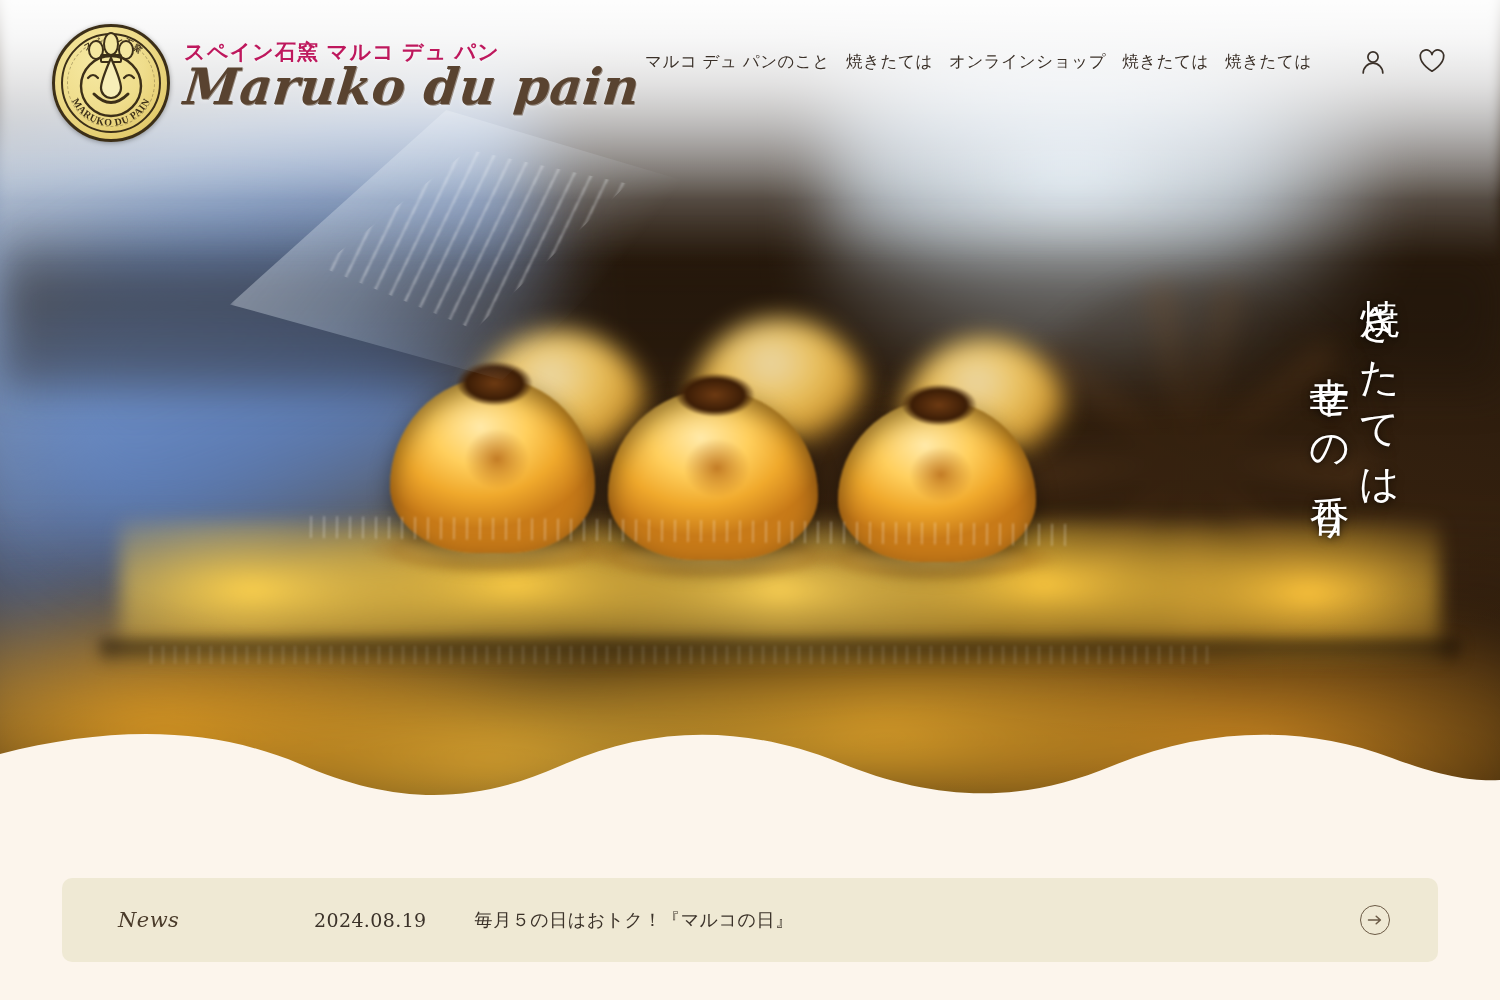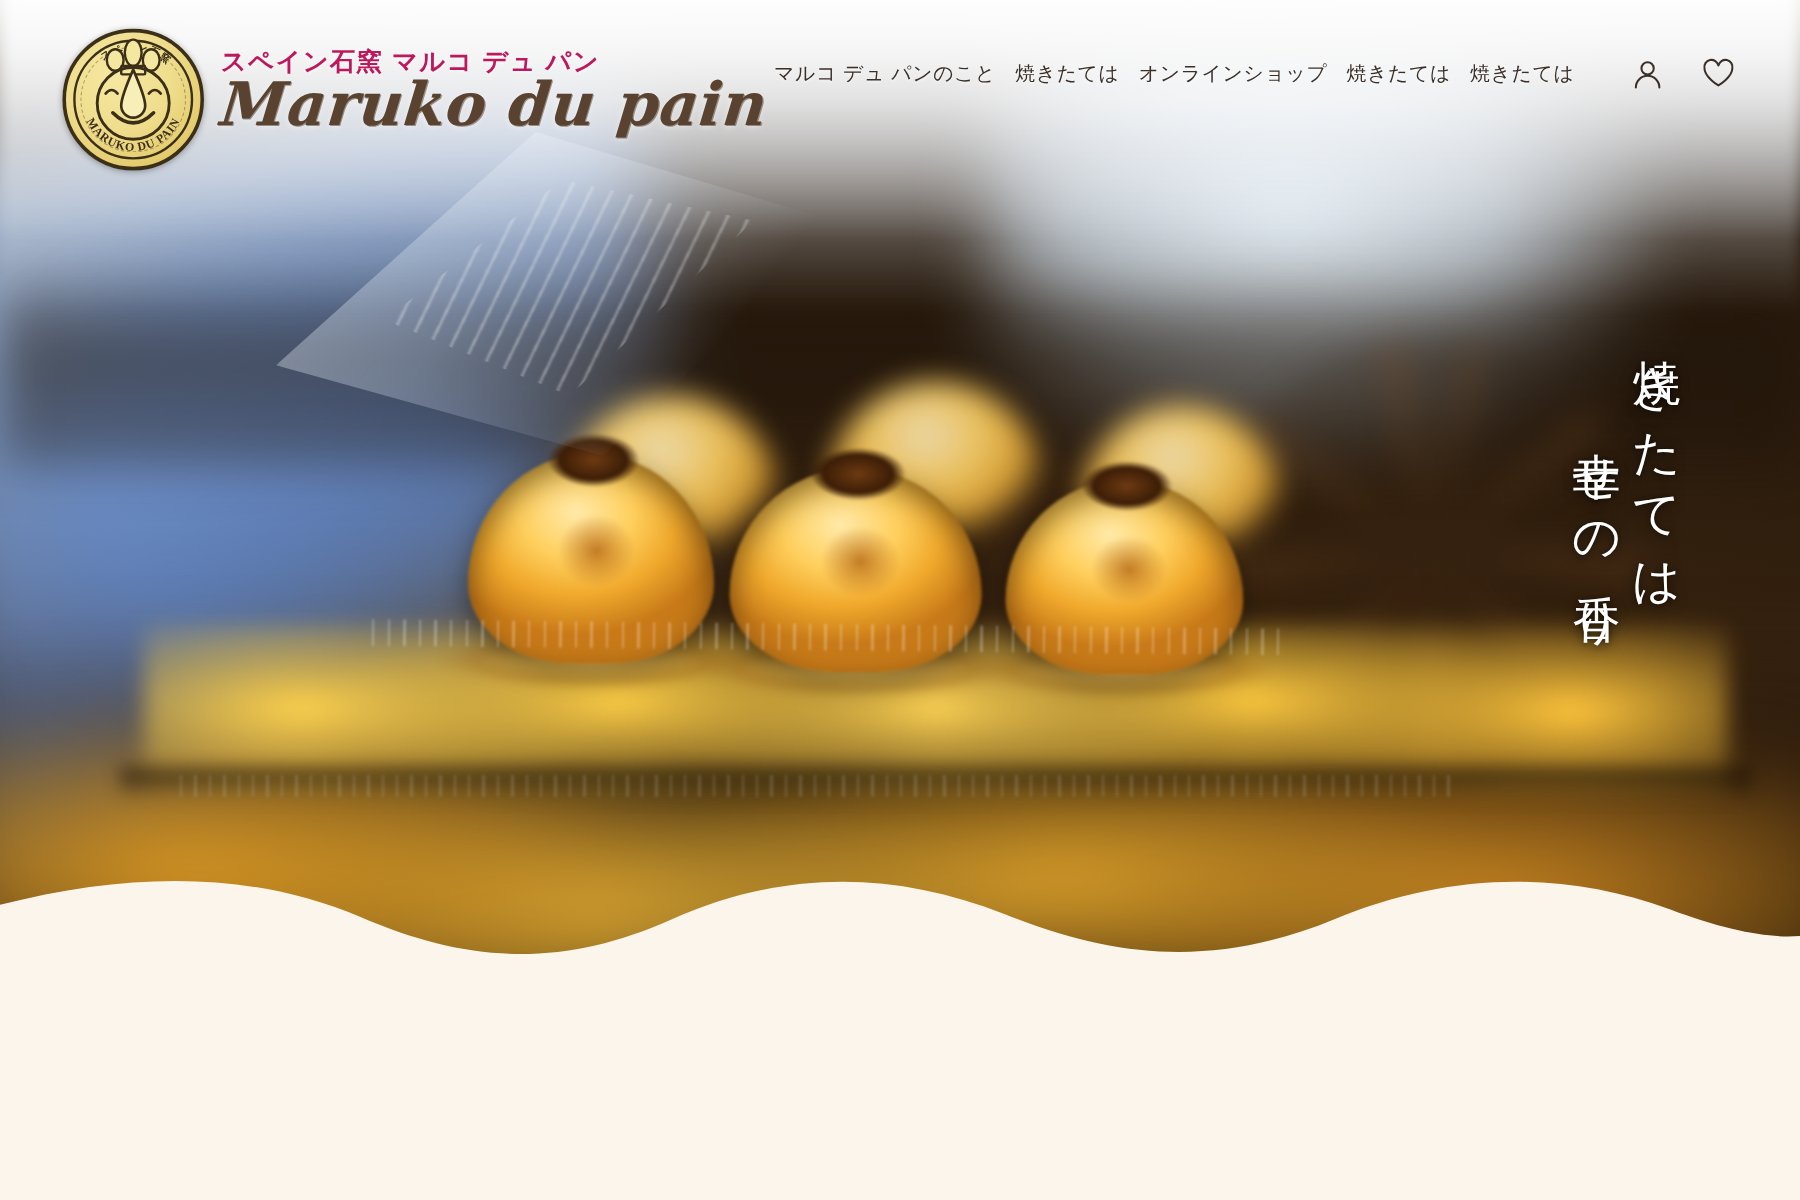--- a/index.html
+++ b/index.html
@@ -417,14 +417,24 @@
         <span class="nav-icon">
           <svg width="28" height="26" viewBox="0 0 28 26" aria-hidden="true">
             <path d="M14,23.2 C14,23.2 2.4,16.2 2.4,9.1 A5.9,5.9 0 0 1 14,6.6 A5.9,5.9 0 0 1 25.6,9.1 C25.6,16.2 14,23.2 14,23.2 Z" fill="none" stroke="#3a3028" stroke-width="1.7" stroke-linejoin="round"></path>
           </svg>
         </span>
 
       </div>
     </nav>
   </div>
 
+  <div class="newsbar">
+    <div class="news-label">News</div>
+    <div class="news-date">2024.08.19</div>
+    <div class="news-title">毎月５の日はおトク！『マルコの日』</div>
+    <div class="news-arrow">
+      <svg width="16" height="14" viewBox="0 0 16 14" aria-hidden="true">
+        <path d="M1.5,7 H13.2 M9.2,3.2 L13.4,7 L9.2,10.8" fill="none" stroke="#6b5a45" stroke-width="1.5" stroke-linecap="round" stroke-linejoin="round"></path>
+      </svg>
+    </div>
+  </div>
 
 </div>
 
 </body></html>

